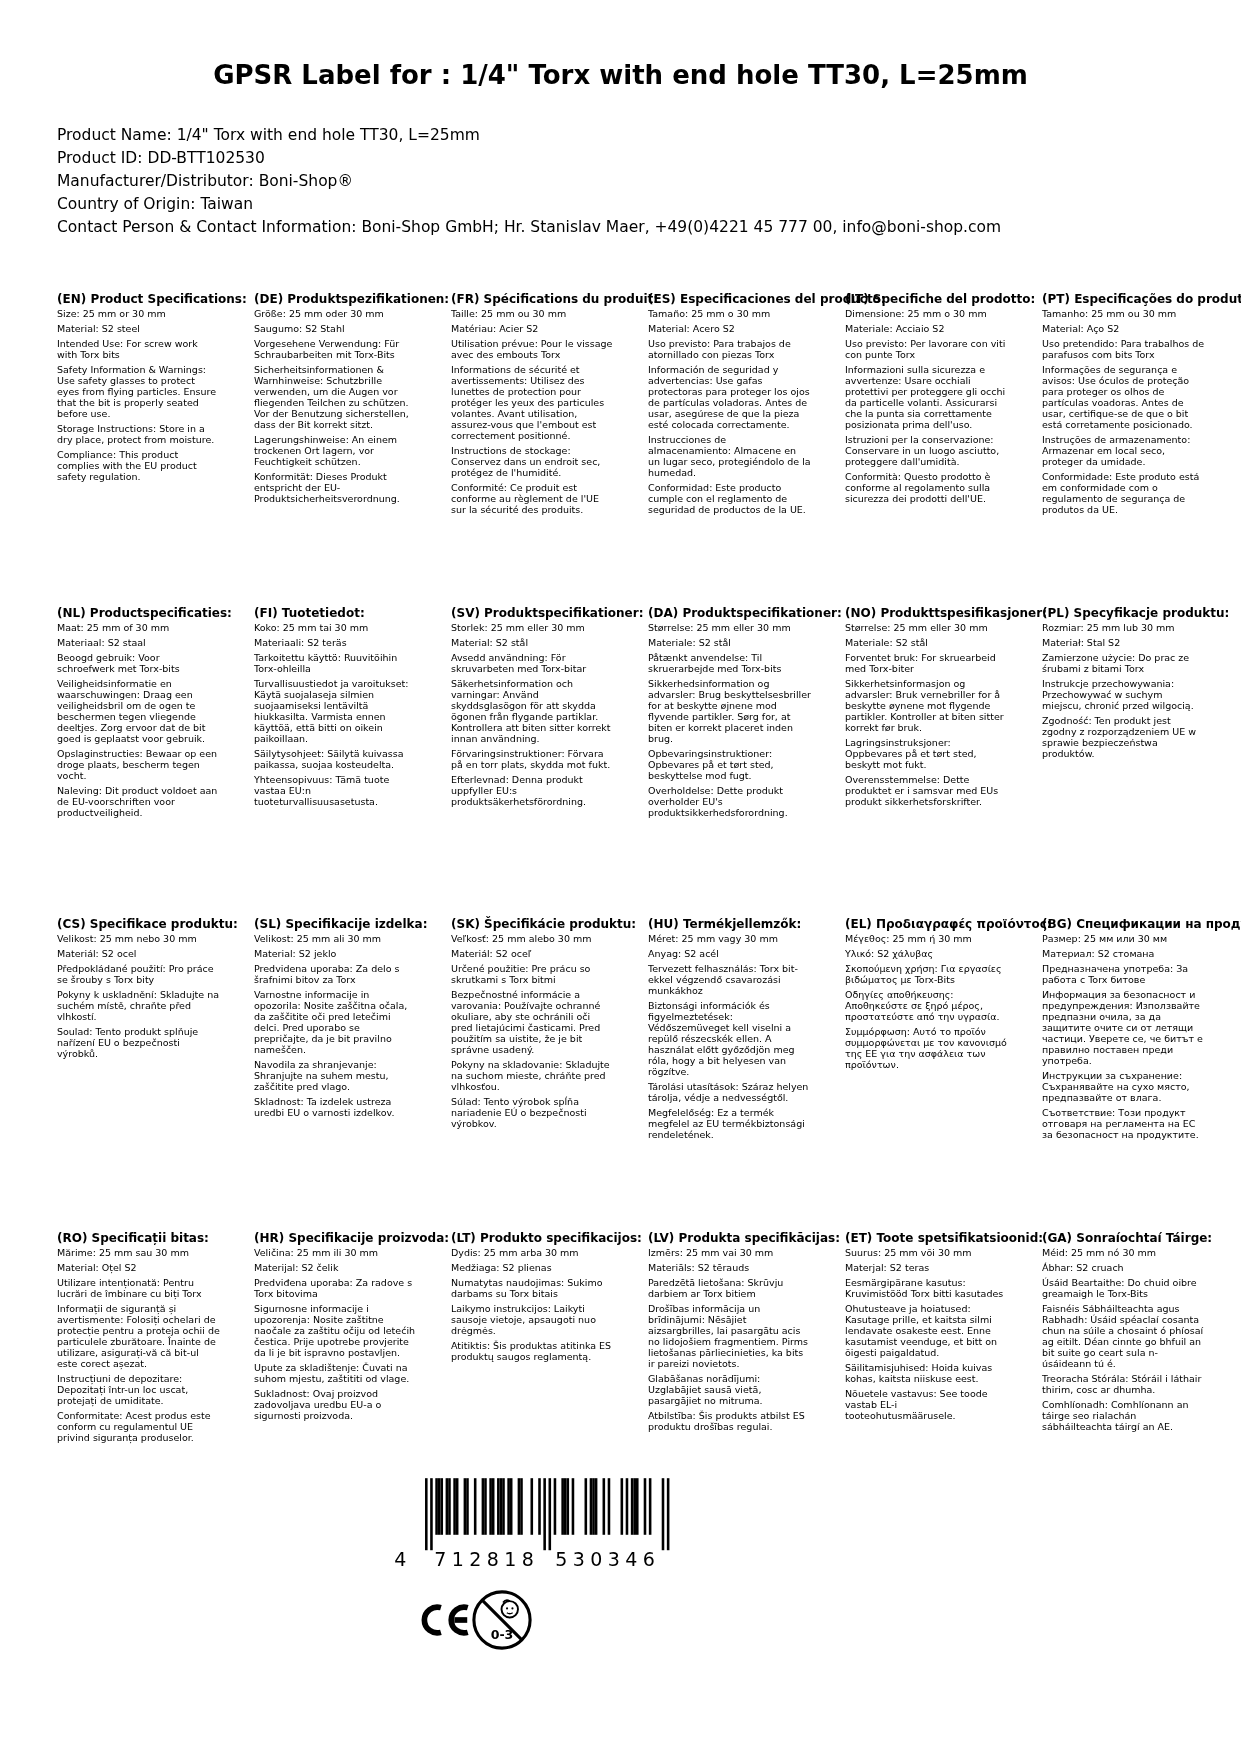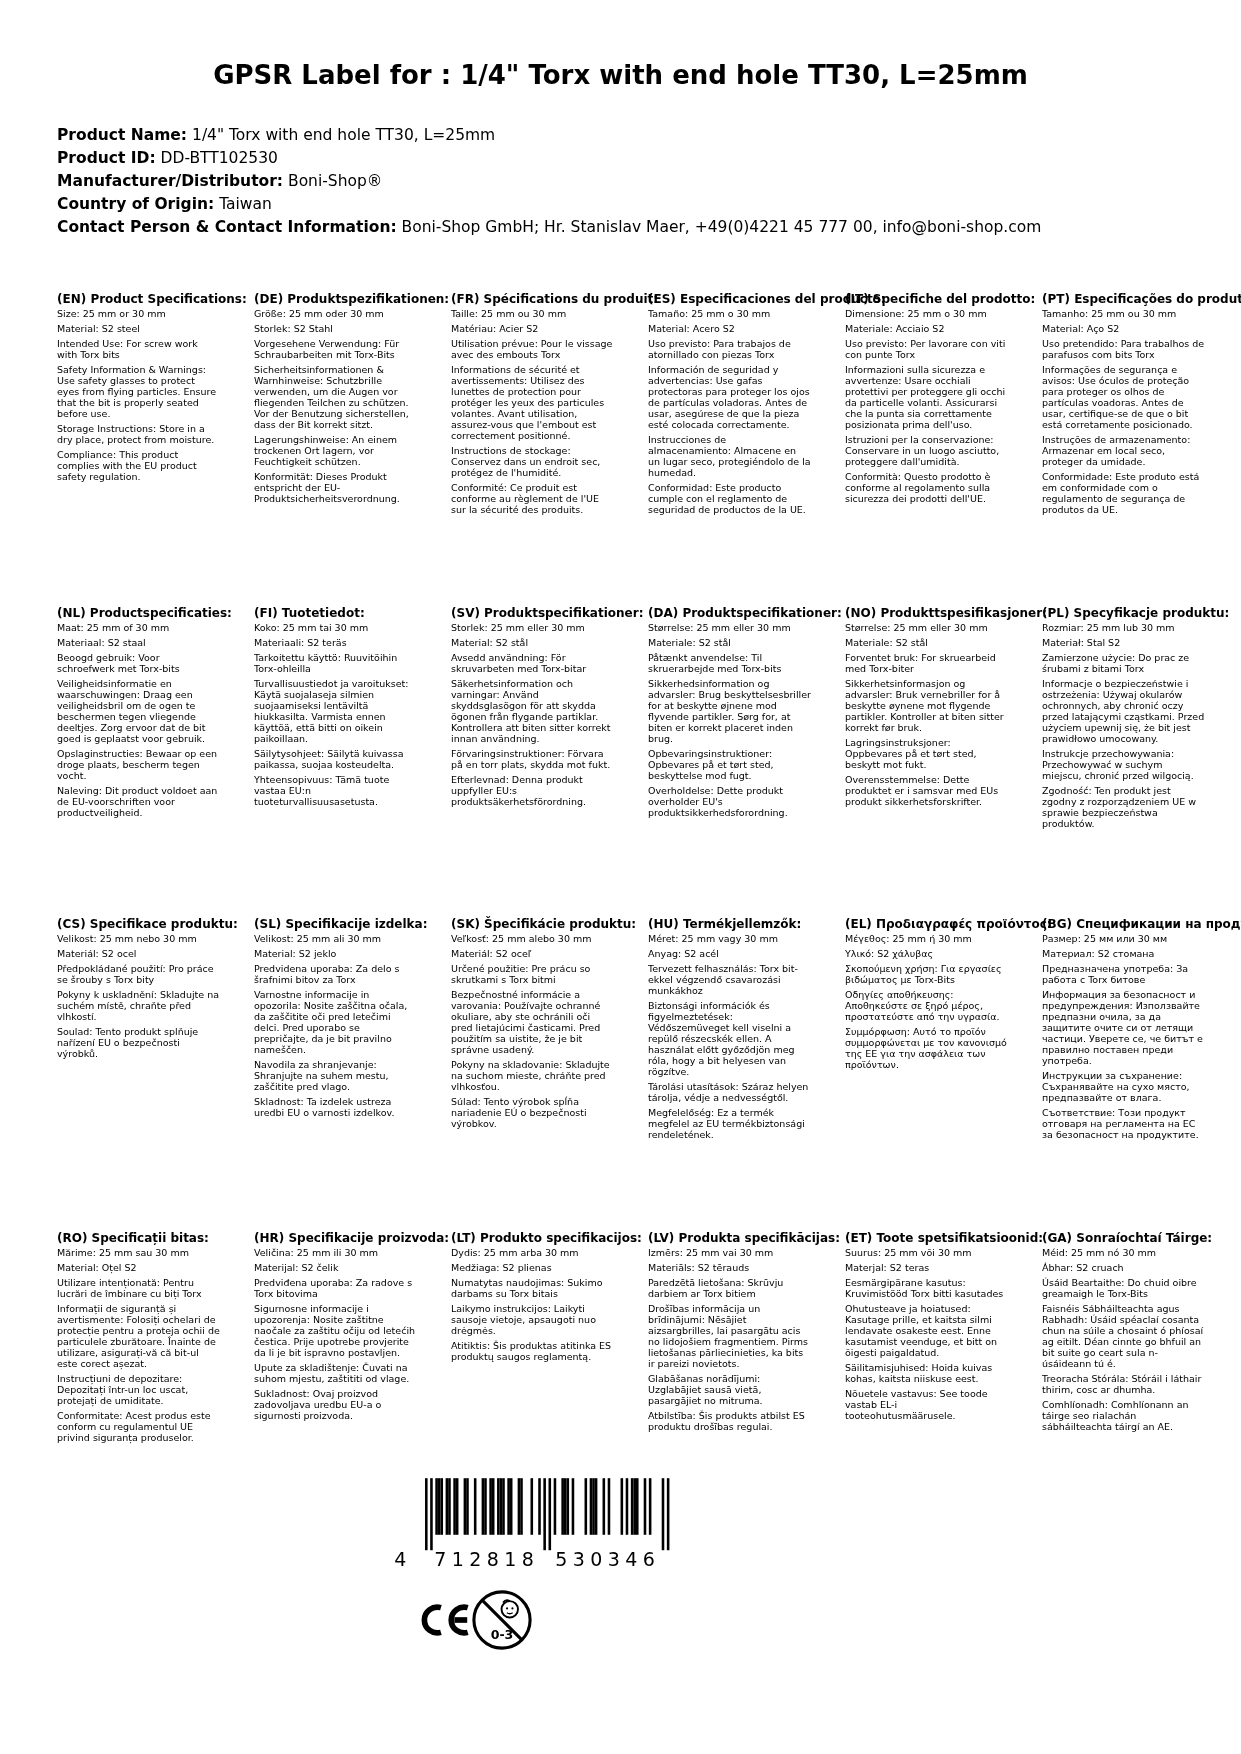--- a/index.html
+++ b/index.html
@@ -2,21 +2,21 @@
 <html><head>
 <meta charset="utf-8">
 <style>
   html,body{margin:0;padding:0;}
   body{width:1241px;height:1754px;background:#fff;color:#000;
        font-family:"DejaVu Sans",sans-serif;position:relative;overflow:hidden;}
   .page{width:1241px;height:1754px;position:relative;}
   .title{font-size:26px;font-weight:bold;text-align:center;margin:0;padding-top:60px;}
   .info{margin:34px 0 0 57px;font-size:15.5px;}
   .info-row{line-height:22px;margin-bottom:1px;}
-  .info-label{font-weight:bold;}
+  .info-label{font-weight:normal;}
   #lang-grid{display:grid;grid-template-columns:repeat(6,197px);
              grid-template-rows:314px 311px 314px auto;
              margin:54px 0 0 57px;}
   .lang-block{width:163px;overflow:visible;}
   .lang-title{font-size:12px;font-weight:bold;margin:0 0 2px 0;white-space:nowrap;}
   .lang-par{font-size:9.5px;line-height:11px;margin:0 0 4px 0;overflow-wrap:break-word;}
   .bottom{position:absolute;top:1478px;left:389px;}
   #barcode-svg rect{fill:#000;}
   .bc-text{font-size:7.4px;letter-spacing:2.1px;fill:#000;}
   .bc-first{font-size:7.4px;letter-spacing:0;fill:#000;}
@@ -42,21 +42,21 @@
         <p class="lang-par">Size: 25 mm or 30 mm</p>
         <p class="lang-par">Material: S2 steel</p>
         <p class="lang-par">Intended Use: For screw work with Torx bits</p>
         <p class="lang-par">Safety Information &amp; Warnings: Use safety glasses to protect eyes from flying particles. Ensure that the bit is properly seated before use.</p>
         <p class="lang-par">Storage Instructions: Store in a dry place, protect from moisture.</p>
         <p class="lang-par">Compliance: This product complies with the EU product safety regulation.</p>
       </section>
       <section class="lang-block">
         <h3 class="lang-title">(DE) Produktspezifikationen:</h3>
         <p class="lang-par">Größe: 25 mm oder 30 mm</p>
-        <p class="lang-par">Storlek: S2 Stahl</p>
+        <p class="lang-par">Saugumo: S2 Stahl</p>
         <p class="lang-par">Vorgesehene Verwendung: Für Schraubarbeiten mit Torx-Bits</p>
         <p class="lang-par">Sicherheitsinformationen &amp; Warnhinweise: Schutzbrille verwenden, um die Augen vor fliegenden Teilchen zu schützen. Vor der Benutzung sicherstellen, dass der Bit korrekt sitzt.</p>
         <p class="lang-par">Lagerungshinweise: An einem trockenen Ort lagern, vor Feuchtigkeit schützen.</p>
         <p class="lang-par">Konformität: Dieses Produkt entspricht der EU-Produktsicherheitsverordnung.</p>
       </section>
       <section class="lang-block">
         <h3 class="lang-title">(FR) Spécifications du produit:</h3>
         <p class="lang-par">Taille: 25 mm ou 30 mm</p>
         <p class="lang-par">Matériau: Acier S2</p>
         <p class="lang-par">Utilisation prévue: Pour le vissage avec des embouts Torx</p>
@@ -134,21 +134,20 @@
         <p class="lang-par">Forventet bruk: For skruearbeid med Torx-biter</p>
         <p class="lang-par">Sikkerhetsinformasjon og advarsler: Bruk vernebriller for å beskytte øynene mot flygende partikler. Kontroller at biten sitter korrekt før bruk.</p>
         <p class="lang-par">Lagringsinstruksjoner: Oppbevares på et tørt sted, beskytt mot fukt.</p>
         <p class="lang-par">Overensstemmelse: Dette produktet er i samsvar med EUs produkt sikkerhetsforskrifter.</p>
       </section>
       <section class="lang-block">
         <h3 class="lang-title">(PL) Specyfikacje produktu:</h3>
         <p class="lang-par">Rozmiar: 25 mm lub 30 mm</p>
         <p class="lang-par">Materiał: Stal S2</p>
         <p class="lang-par">Zamierzone użycie: Do prac ze śrubami z bitami Torx</p>
-        <p class="lang-par">Informacje o bezpieczeństwie i ostrzeżenia: Używaj okularów ochronnych, aby chronić oczy przed latającymi cząstkami. Przed użyciem upewnij się, że bit jest prawidłowo umocowany.</p>
         <p class="lang-par">Instrukcje przechowywania: Przechowywać w suchym miejscu, chronić przed wilgocią.</p>
         <p class="lang-par">Zgodność: Ten produkt jest zgodny z rozporządzeniem UE w sprawie bezpieczeństwa produktów.</p>
       </section>
       <section class="lang-block">
         <h3 class="lang-title">(CS) Specifikace produktu:</h3>
         <p class="lang-par">Velikost: 25 mm nebo 30 mm</p>
         <p class="lang-par">Materiál: S2 ocel</p>
         <p class="lang-par">Předpokládané použití: Pro práce se šrouby s Torx bity</p>
         <p class="lang-par">Pokyny k uskladnění: Skladujte na suchém místě, chraňte před vlhkostí.</p>
         <p class="lang-par">Soulad: Tento produkt splňuje nařízení EU o bezpečnosti výrobků.</p>

